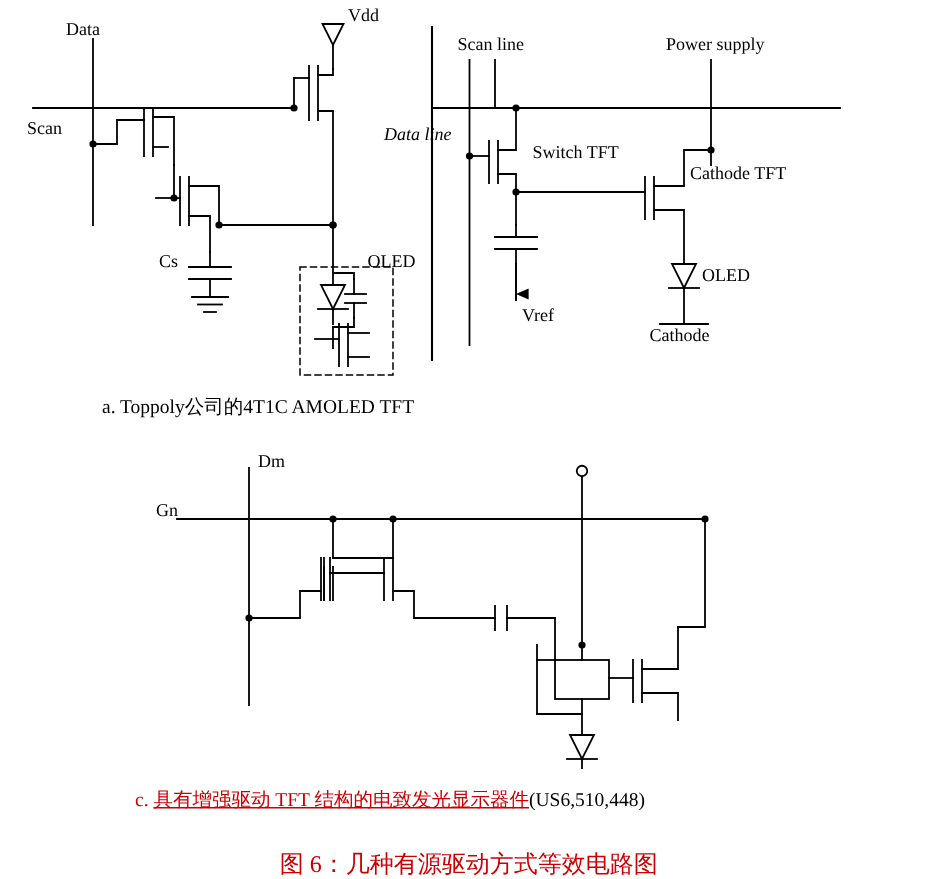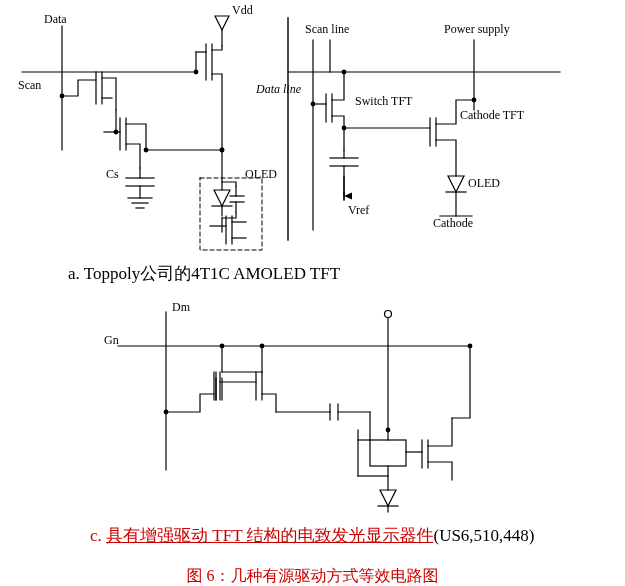--- a/index.html
+++ b/index.html
@@ -7,21 +7,21 @@
     width:625px;height:586px;
     background:#ffffff;
     font-family:"Liberation Serif", serif;
     color:#000;
     position:relative;
     overflow:hidden;
   }
   .stage{position:absolute;left:0;top:0;width:625px;height:586px;}
   svg.diagram{position:absolute;left:0;top:0;width:625px;height:586px;}
   .lbl{position:absolute;font-family:"Liberation Serif", serif;font-size:12px;color:#000;white-space:nowrap;}
-  .cap{position:absolute;font-family:"Liberation Serif", serif;font-size:17px;color:#000;white-space:nowrap;}
+  .cap{position:absolute;font-family:"Liberation Serif", serif;font-size:13px;color:#000;white-space:nowrap;}
   .cap .red{color:#cc0000;text-decoration:underline;}
   .cap .redplain{color:#cc0000;}
   .title{
     position:absolute;left:0;top:566px;width:625px;text-align:center;
     font-family:"Liberation Serif", serif;font-size:16px;font-weight:normal;color:#cc0000;
   }
 </style>
 </head>
 <body>
 

